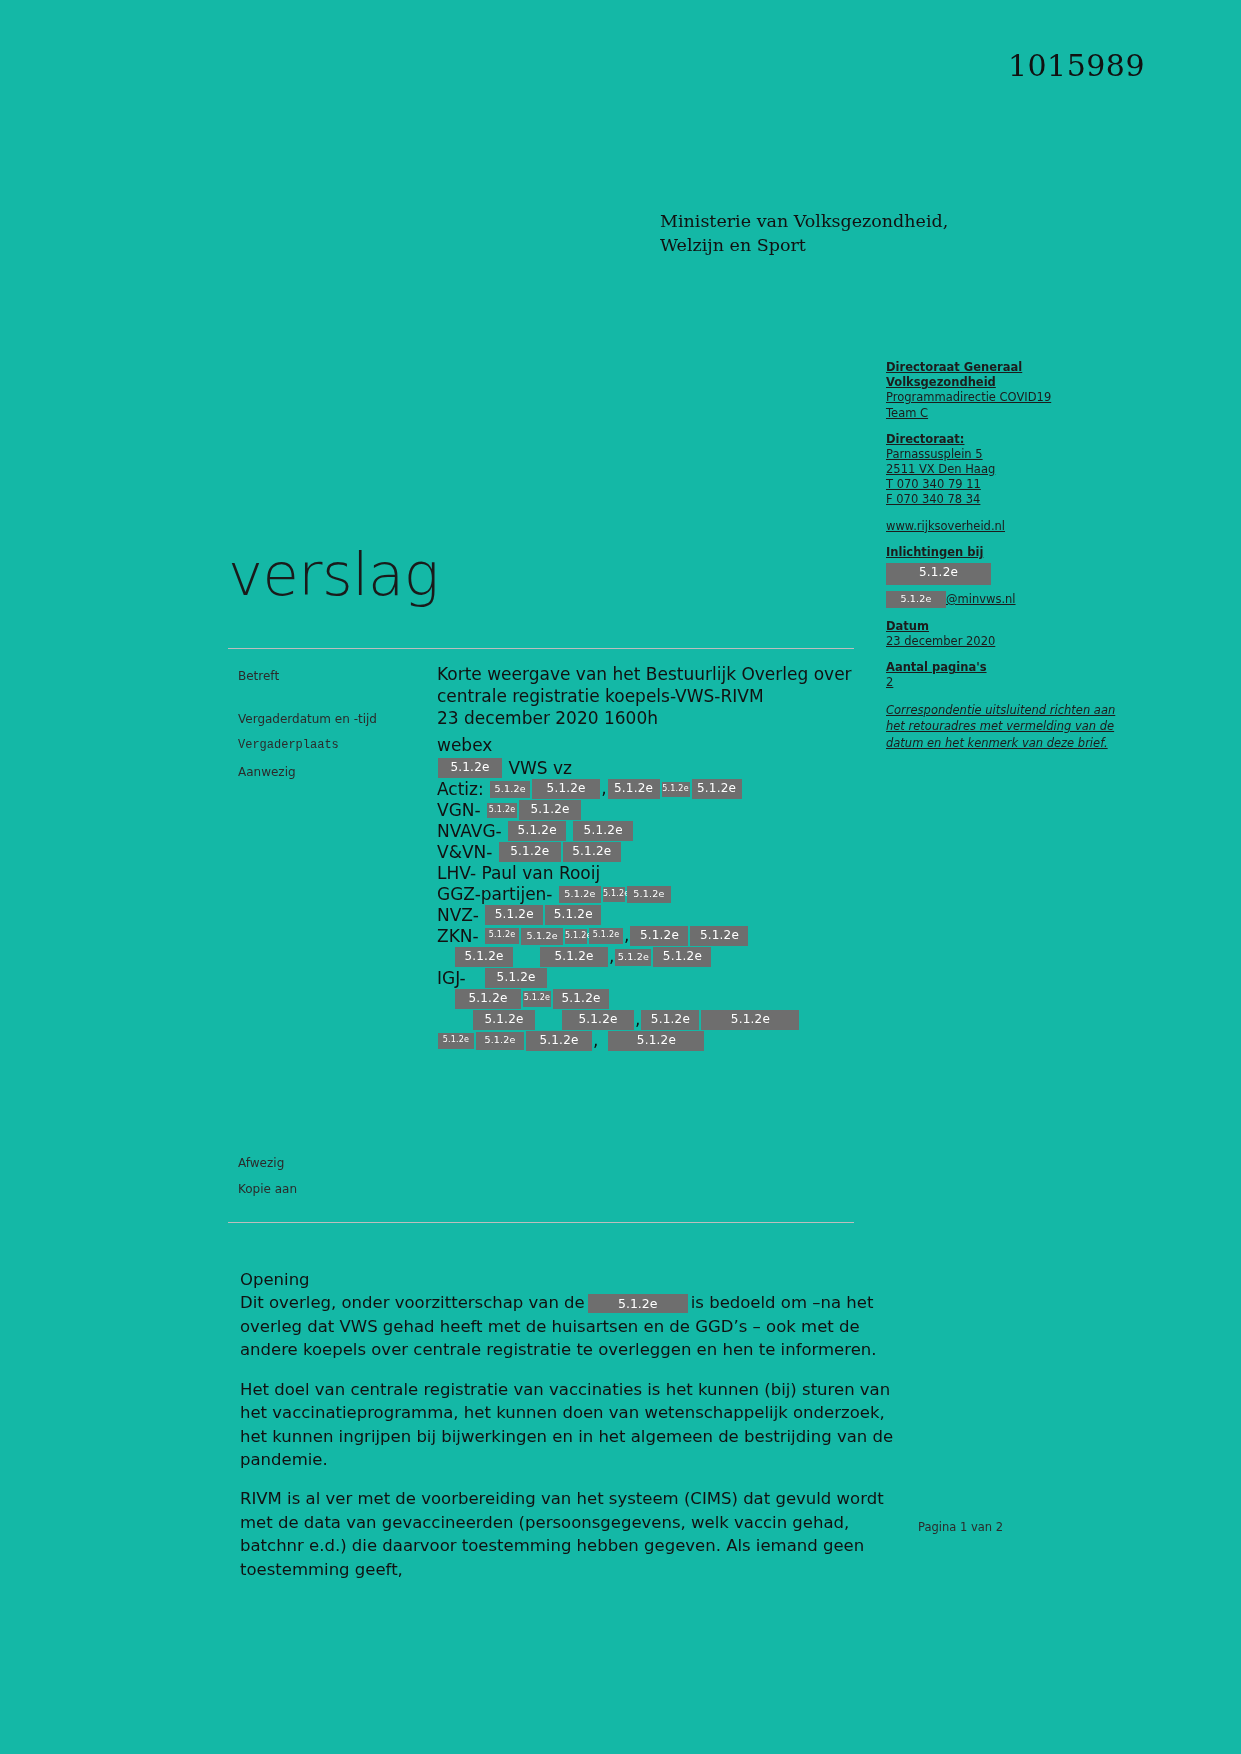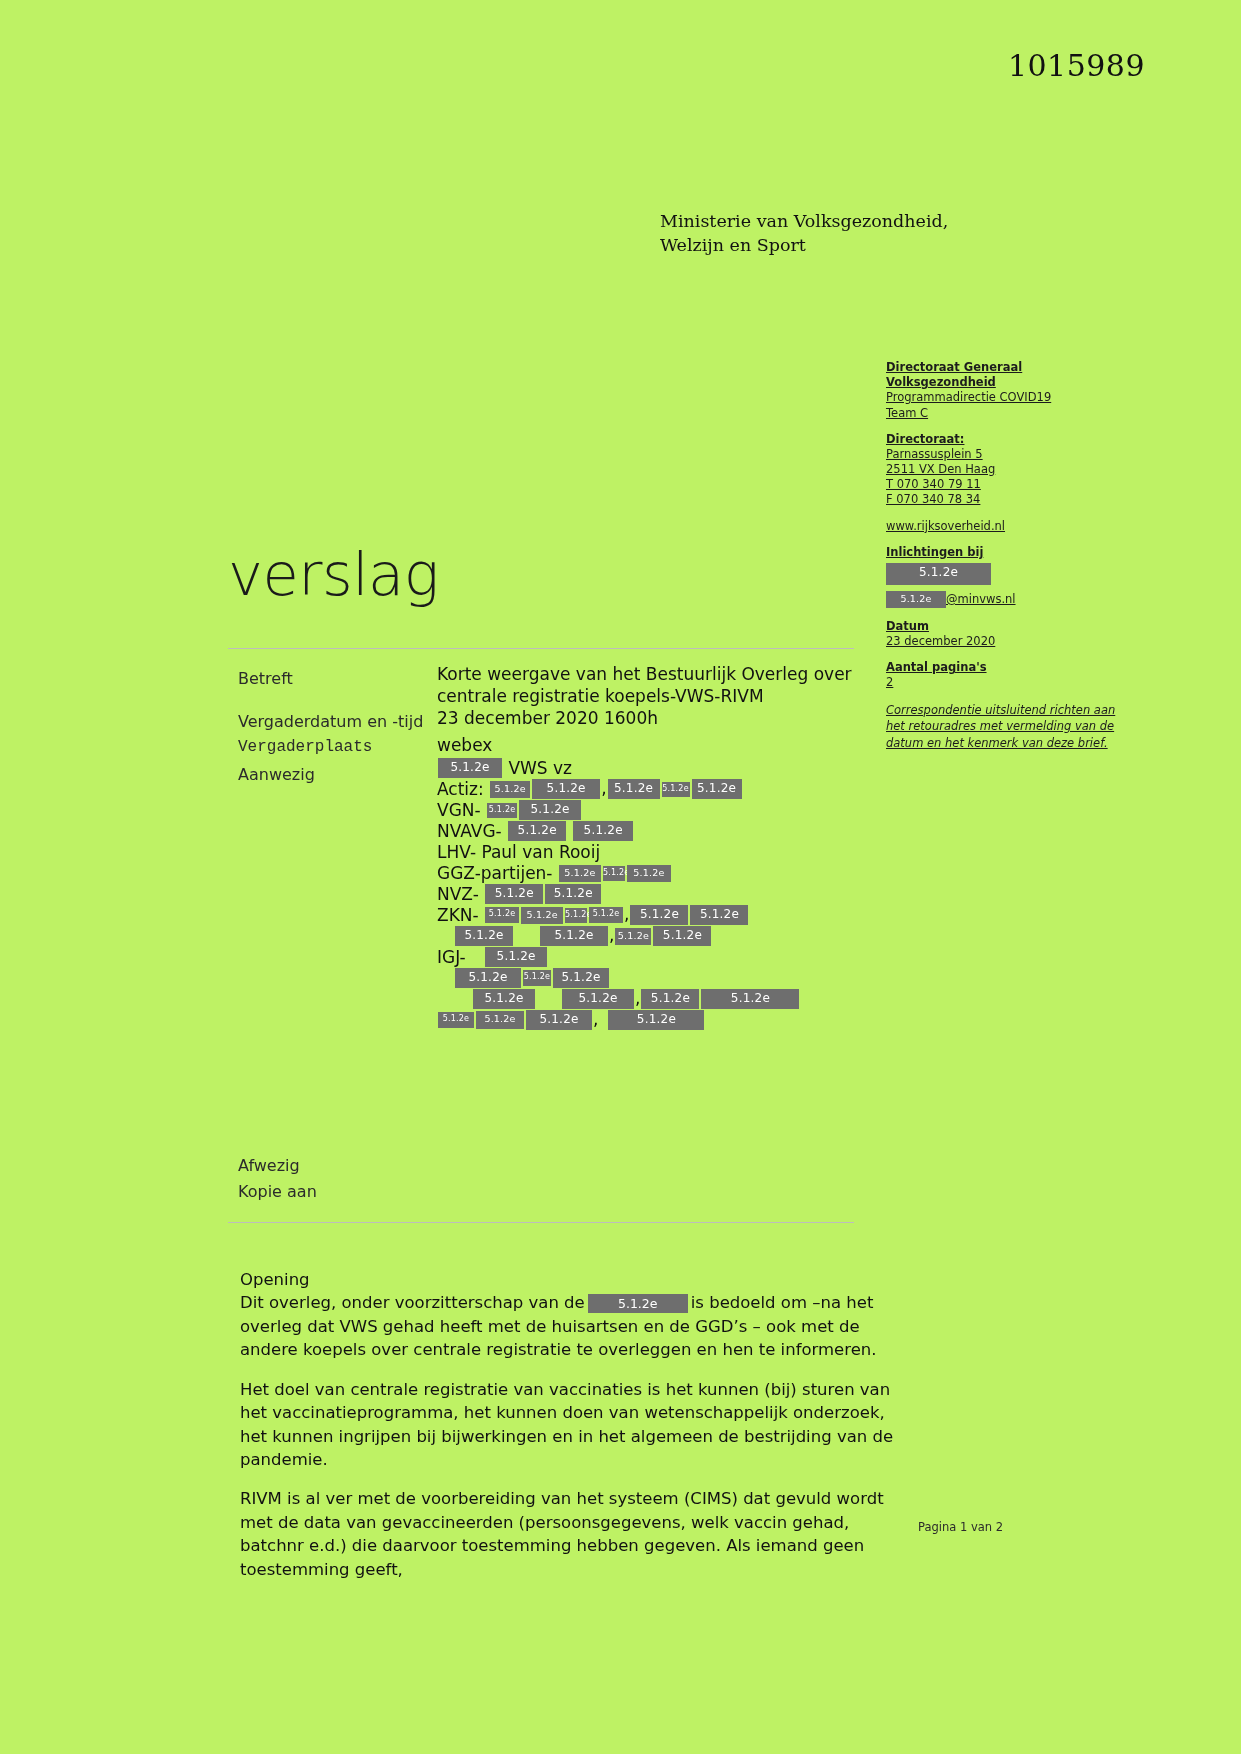--- a/index.html
+++ b/index.html
@@ -13,21 +13,21 @@
     position: relative;
     font-family: "DejaVu Sans", sans-serif;
     color: #1a1a1a;
     overflow: hidden;
   }
   .page {
     position: absolute;
     left: 0; top: 0;
     width: 1241px;
     height: 1754px;
-    background: #bef264;
+    background: #14b8a6;
   }
   
   .doc-number {
     position: absolute;
     right: 96px;
     top: 48px;
     font-family: "DejaVu Serif", serif;
     font-size: 30px;
     letter-spacing: 0.5px;
     color: #111;
@@ -101,21 +101,21 @@
     background: #bdbdbd;
     height: 1px;
   }
   .rule-top { left: 228px; top: 648px; width: 626px; }
   .rule-bottom { left: 228px; top: 1222px; width: 626px; }
 
   
   .meta-label {
     position: absolute;
     left: 238px;
-    font-size: 16px;
+    font-size: 12px;
     color: #2b2b2b;
   }
   .meta-value {
     position: absolute;
     left: 437px;
     font-size: 17px;
     color: #111;
     line-height: 1.3;
   }
   #lbl-betreft { top: 669px; }
@@ -251,20 +251,24 @@
     </div>
     <div class="att-row">
       <span class="lbl">VGN-</span>
       <span class="redact xs" style="width:30px;height:15px;">5.1.2e</span><span class="redact" style="width:62px;height:20px;">5.1.2e</span>
     </div>
     <div class="att-row">
       <span class="lbl">NVAVG-</span>
       <span class="redact" style="width:58px;height:20px;">5.1.2e</span><span class="redact" style="width:60px;height:20px;margin-left:6px;">5.1.2e</span>
     </div>
     <div class="att-row">
+      <span class="lbl">V&amp;VN-</span>
+      <span class="redact" style="width:62px;height:20px;">5.1.2e</span><span class="redact" style="width:58px;height:20px;">5.1.2e</span>
+    </div>
+    <div class="att-row">
       <span class="lbl">LHV- Paul van Rooij</span>
     </div>
     <div class="att-row">
       <span class="lbl">GGZ-partijen-</span>
       <span class="redact sm" style="width:42px;height:17px;">5.1.2e</span><span class="redact xs" style="width:22px;height:15px;">5.1.2e</span><span class="redact sm" style="width:44px;height:17px;">5.1.2e</span>
     </div>
     <div class="att-row">
       <span class="lbl">NVZ-</span>
       <span class="redact" style="width:58px;height:20px;">5.1.2e</span><span class="redact" style="width:56px;height:20px;">5.1.2e</span>
     </div>

